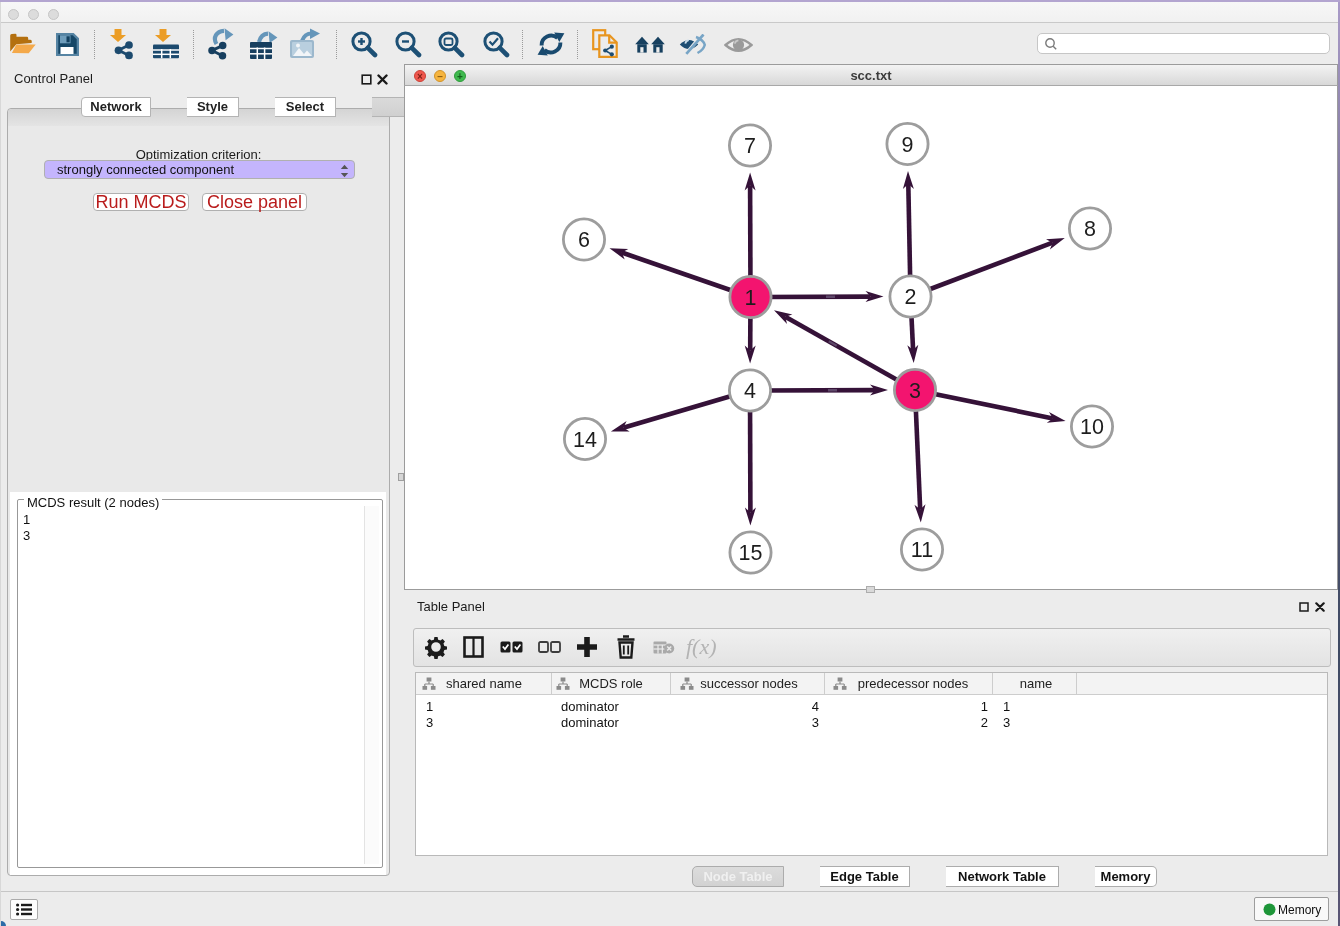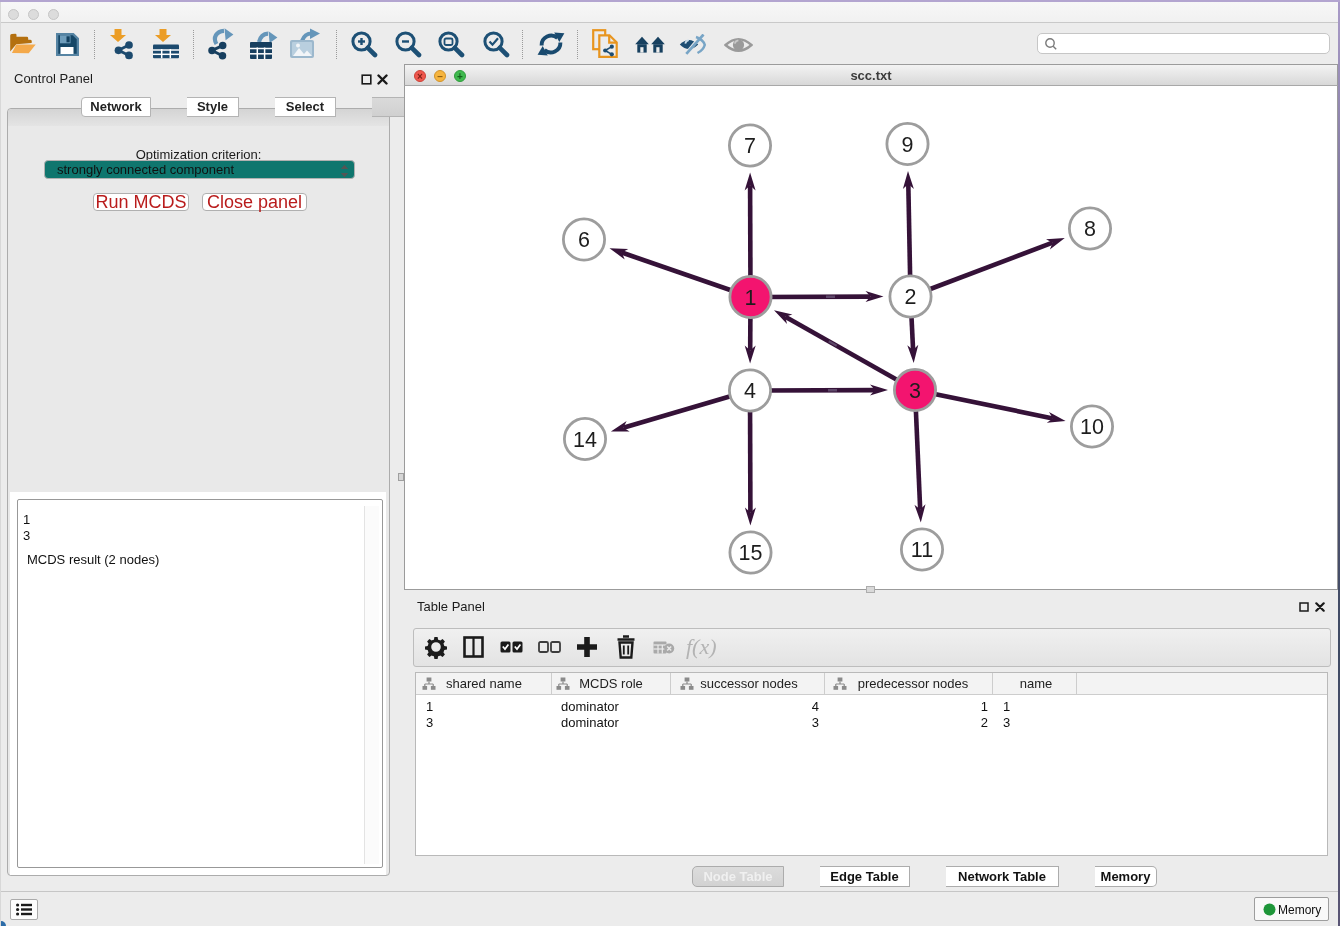--- a/index.html
+++ b/index.html
@@ -20,25 +20,25 @@
   
   #ctrl-head-text { left:14px; top:71px; font-size:13px; color:#1c1c1c; }
   #ctrl-pane { left:7px; top:108px; width:383px; height:768px; background:#e9e9e9; border:1px solid #acacac; border-radius:4px; }
   #ctrl-band { left:8px; top:109px; width:381px; height:17px; background:linear-gradient(#d4d4d4,#e4e4e4); border-radius:4px 4px 0 0; }
   .tabrow { position:absolute; display:flex;gap:36px; }
   .tab { font-size:13px; font-weight:bold; color:#222; background:#fff; border:1px solid #b4b4b4; border-left:none; text-align:center; line-height:18px; height:20px; }
   .tab.first { border-left:1px solid #b4b4b4; border-radius:4px 0 0 4px; }
   .tab.last { border-radius:0 4px 4px 0;padding-left:42px; }
   .tab.sel { background:linear-gradient(#dadada,#d0d0d0); color:#f5f5f5; }
   #opt-label { left:7px; top:137px; width:383px; text-align:center; font-size:13px; color:#1a1a1a;margin-top:10px; }
-  #combo { left:44px; top:160px; width:311px; height:19px; background:#0f766e; border:1px solid #b0b0b0; border-radius:4px; font-size:13px; color:#111; line-height:17px; padding-left:12px; }
+  #combo { left:44px; top:160px; width:311px; height:19px; background:#c4b5fd; border:1px solid #b0b0b0; border-radius:4px; font-size:13px; color:#111; line-height:17px; padding-left:12px; }
   .btn { position:absolute; height:18px; background:#fff; border:1px solid #b0b0b0; border-radius:4px; font-size:18px; color:#b91c1c; text-align:center; line-height:16px; }
   #white-sub { left:10px; top:492px; width:376px; height:383px; background:#fff; }
   #groupbox { left:17px; top:499px; width:366px; height:369px; border:1px solid #989898; border-radius:2px; }
-  #group-title { left:24px; top:492px; font-size:13px; color:#111; background:#fff; padding:12px 3px;margin-top:48px; }
+  #group-title { left:24px; top:492px; font-size:13px; color:#111; background:#fff; padding:3px 3px; }
   #mcds-lines { left:23px; top:512px; font-size:13px; color:#111; line-height:16px; }
   #ctrl-sb { left:364px; top:506px; width:15px; height:358px; background:#fbfbfb; border-left:1px solid #e3e3e3; }
   #split-handle { left:398px; top:473px; width:6px; height:8px; background:#d6d6d6; border:1px solid #9f9f9f; }
   
   #netwin { left:404px; top:64px; width:934px; height:526px; background:#fff; border:1px solid #9b9b9b; }
   #nettitle { left:404px; top:64px; width:934px; height:22px; background:linear-gradient(#f3f3f3,#d8d8d8); border:1px solid #9b9b9b; border-bottom:1px solid #a8a8a8; }
   .mac-btn { position:absolute; top:5px; width:12px; height:12px; border-radius:50%; font-size:10px; line-height:11px; text-align:center; font-weight:bold; }
   #nettitle-text { position:absolute; top:3px; width:100%; text-align:center; font-size:13px; font-weight:bold; color:#3c3c3c; }
   
   #tp-head-text { left:417px; top:599px; font-size:13px; color:#1c1c1c; }

